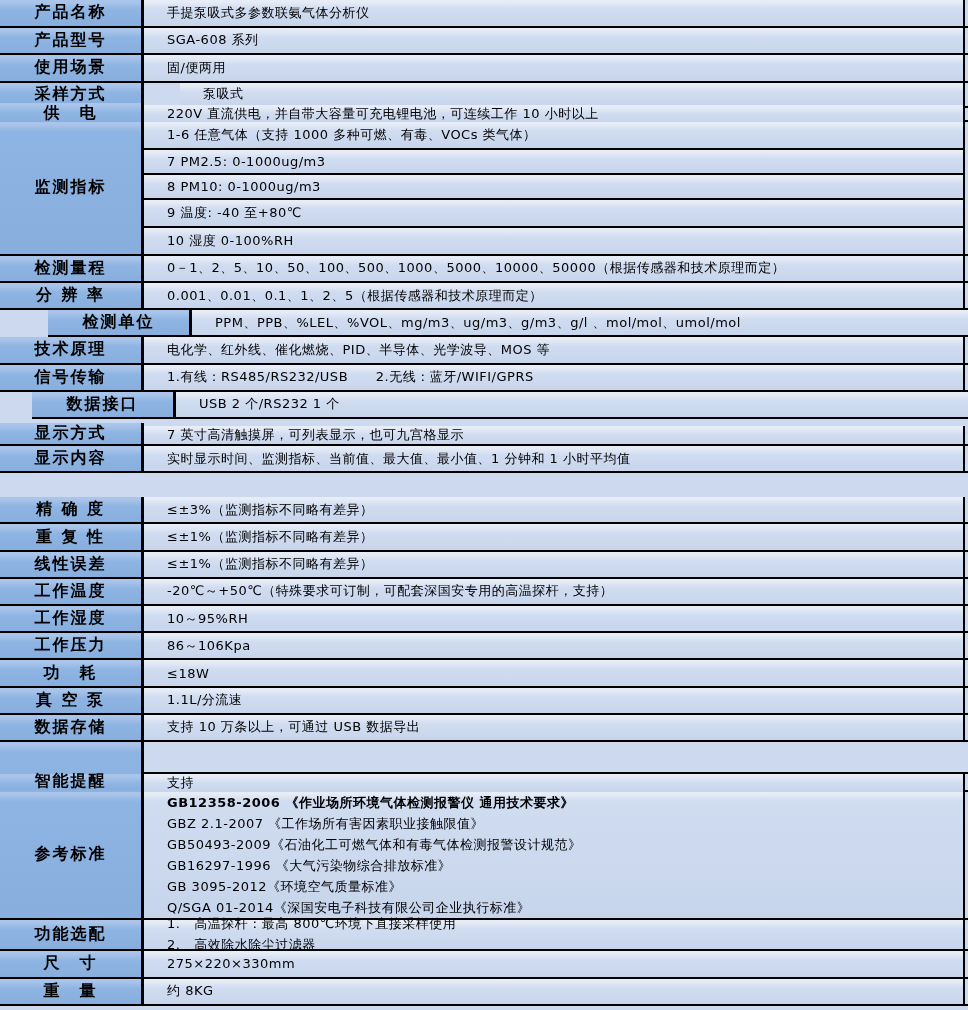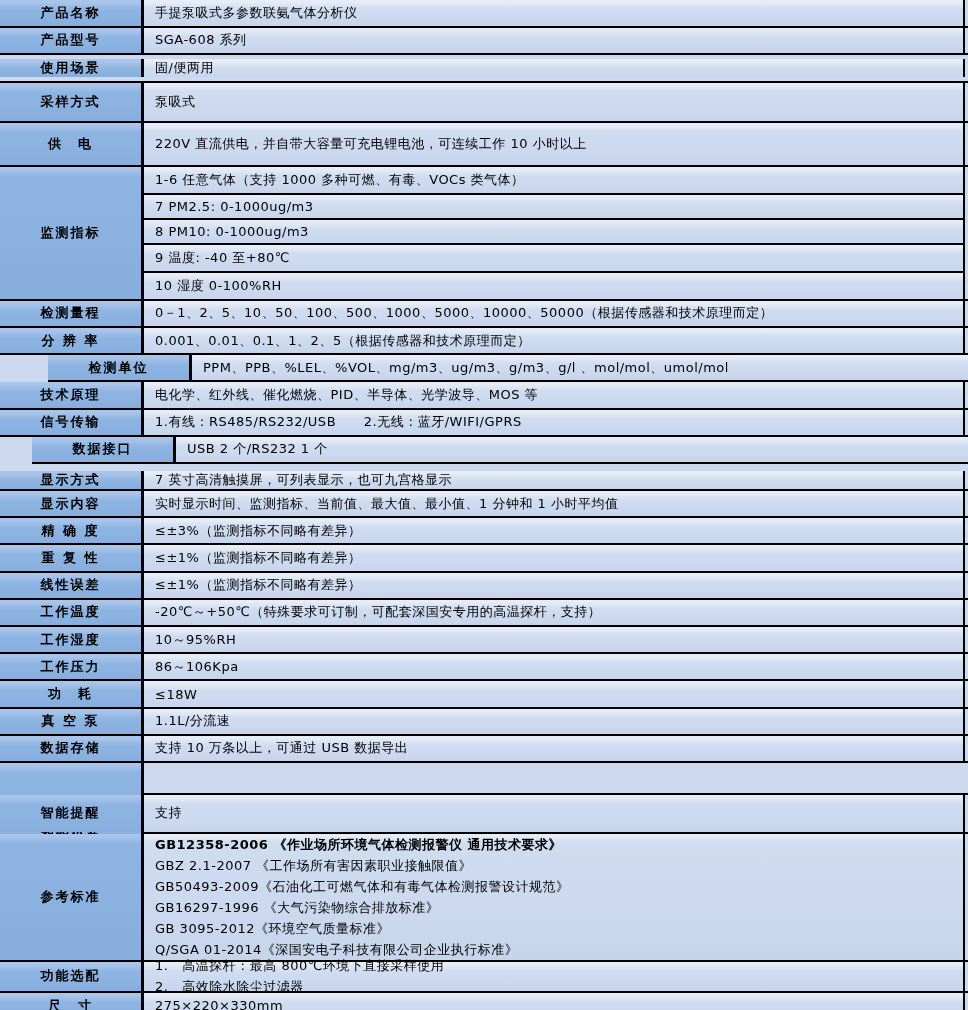--- a/index.html
+++ b/index.html
@@ -24,37 +24,37 @@
   .row-group:first-child .value-line { border-top: none; }
   .label-cell {
     width: 144px;
     flex: 0 0 144px;
     border-right: 3px solid #000000;
     background: linear-gradient(180deg, #abc5ea 0px, #abc5ea 2px, #8db4e2 10px, #88aedd 100%);
     display: flex;
     align-items: center;
     justify-content: center;
     font-weight: bold;
-    font-size: 13px;
+    font-size: 16px;
     letter-spacing: 2px;
     white-space: pre-wrap;
     text-align: center;
   }
   .value-col {
     flex: 1 1 auto;
     display: flex;
     flex-direction: column;
     border-right: 2px solid #000000;
     margin-right: 3px;
   }
   .value-line {
     flex: 1 1 auto;
     display: flex;
     align-items: center;
-    padding-left: 11px;
+    padding-left: 23px;
     padding-right: 6px;
     font-size: 13px;
     letter-spacing: 0.5px;
     white-space: pre-wrap;
     background: linear-gradient(180deg, #e7edf7 0px, #e7edf7 2px, #d0dcf0 9px, #c7d5ec 100%);
   }
   .value-col.sub-borders .value-line { border-bottom: 2px solid #000000; }
   .value-col.sub-borders .value-line:last-child { border-bottom: none; }
   .value-col.multiline { justify-content: center; }
   .value-col.multiline .value-line {
@@ -74,33 +74,33 @@
       <div class="value-col">
         <div class="value-line">手提泵吸式多参数联氨气体分析仪</div>
       </div>
     </div>
     <div class="row-group" style="height: 27.6px;">
       <div class="label-cell">产品型号</div>
       <div class="value-col">
         <div class="value-line">SGA-608 系列</div>
       </div>
     </div>
-    <div class="row-group" style="height: 27.6px; align-items: center;">
+    <div class="row-group" style="height: 27.6px;">
       <div class="label-cell">使用场景</div>
       <div class="value-col">
         <div class="value-line">固/便两用</div>
       </div>
     </div>
-    <div class="row-group" style="height: 40px;">
+    <div class="row-group" style="height: 25px; gap: 36px;">
       <div class="label-cell">采样方式</div>
       <div class="value-col">
         <div class="value-line">泵吸式</div>
       </div>
     </div>
-    <div class="row-group" style="height: 44px;">
+    <div class="row-group" style="height: 14px; align-items: center;">
       <div class="label-cell">供　电</div>
       <div class="value-col">
         <div class="value-line">220V 直流供电，并自带大容量可充电锂电池，可连续工作 10 小时以上</div>
       </div>
     </div>
     <div class="row-group" style="height: 134px;">
       <div class="label-cell">监测指标</div>
       <div class="value-col sub-borders">
         <div class="value-line">1-6 任意气体（支持 1000 多种可燃、有毒、VOCs 类气体）</div>
         <div class="value-line">7 PM2.5: 0-1000ug/m3</div>
@@ -150,21 +150,21 @@
       <div class="value-col">
         <div class="value-line">7 英寸高清触摸屏，可列表显示，也可九宫格显示</div>
       </div>
     </div>
     <div class="row-group" style="height: 27.2px;">
       <div class="label-cell">显示内容</div>
       <div class="value-col">
         <div class="value-line">实时显示时间、监测指标、当前值、最大值、最小值、1 分钟和 1 小时平均值</div>
       </div>
     </div>
-    <div class="row-group" style="height: 27.2px;">
+    <div class="row-group" style="height: 27.2px; margin-top: 24px;">
       <div class="label-cell">精 确 度</div>
       <div class="value-col">
         <div class="value-line">≤±3%（监测指标不同略有差异）</div>
       </div>
     </div>
     <div class="row-group" style="height: 27.2px;">
       <div class="label-cell">重 复 性</div>
       <div class="value-col">
         <div class="value-line">≤±1%（监测指标不同略有差异）</div>
       </div>
@@ -210,21 +210,21 @@
       <div class="value-col">
         <div class="value-line">支持 10 万条以上，可通过 USB 数据导出</div>
       </div>
     </div>
     <div class="row-group" style="height: 32px; flex-direction: column;">
       <div class="label-cell">智能校准</div>
       <div class="value-col">
         <div class="value-line">支持</div>
       </div>
     </div>
-    <div class="row-group" style="height: 39px;">
+    <div class="row-group" style="height: 18px;">
       <div class="label-cell">智能提醒</div>
       <div class="value-col">
         <div class="value-line">支持</div>
       </div>
     </div>
     <div class="row-group" style="height: 128px;">
       <div class="label-cell">参考标准</div>
       <div class="value-col multiline">
         <div class="value-line" style="line-height: 21px; font-weight: bold;">GB12358-2006 《作业场所环境气体检测报警仪 通用技术要求》</div>
         <div class="value-line" style="line-height: 21px;">GBZ 2.1-2007 《工作场所有害因素职业接触限值》</div>

